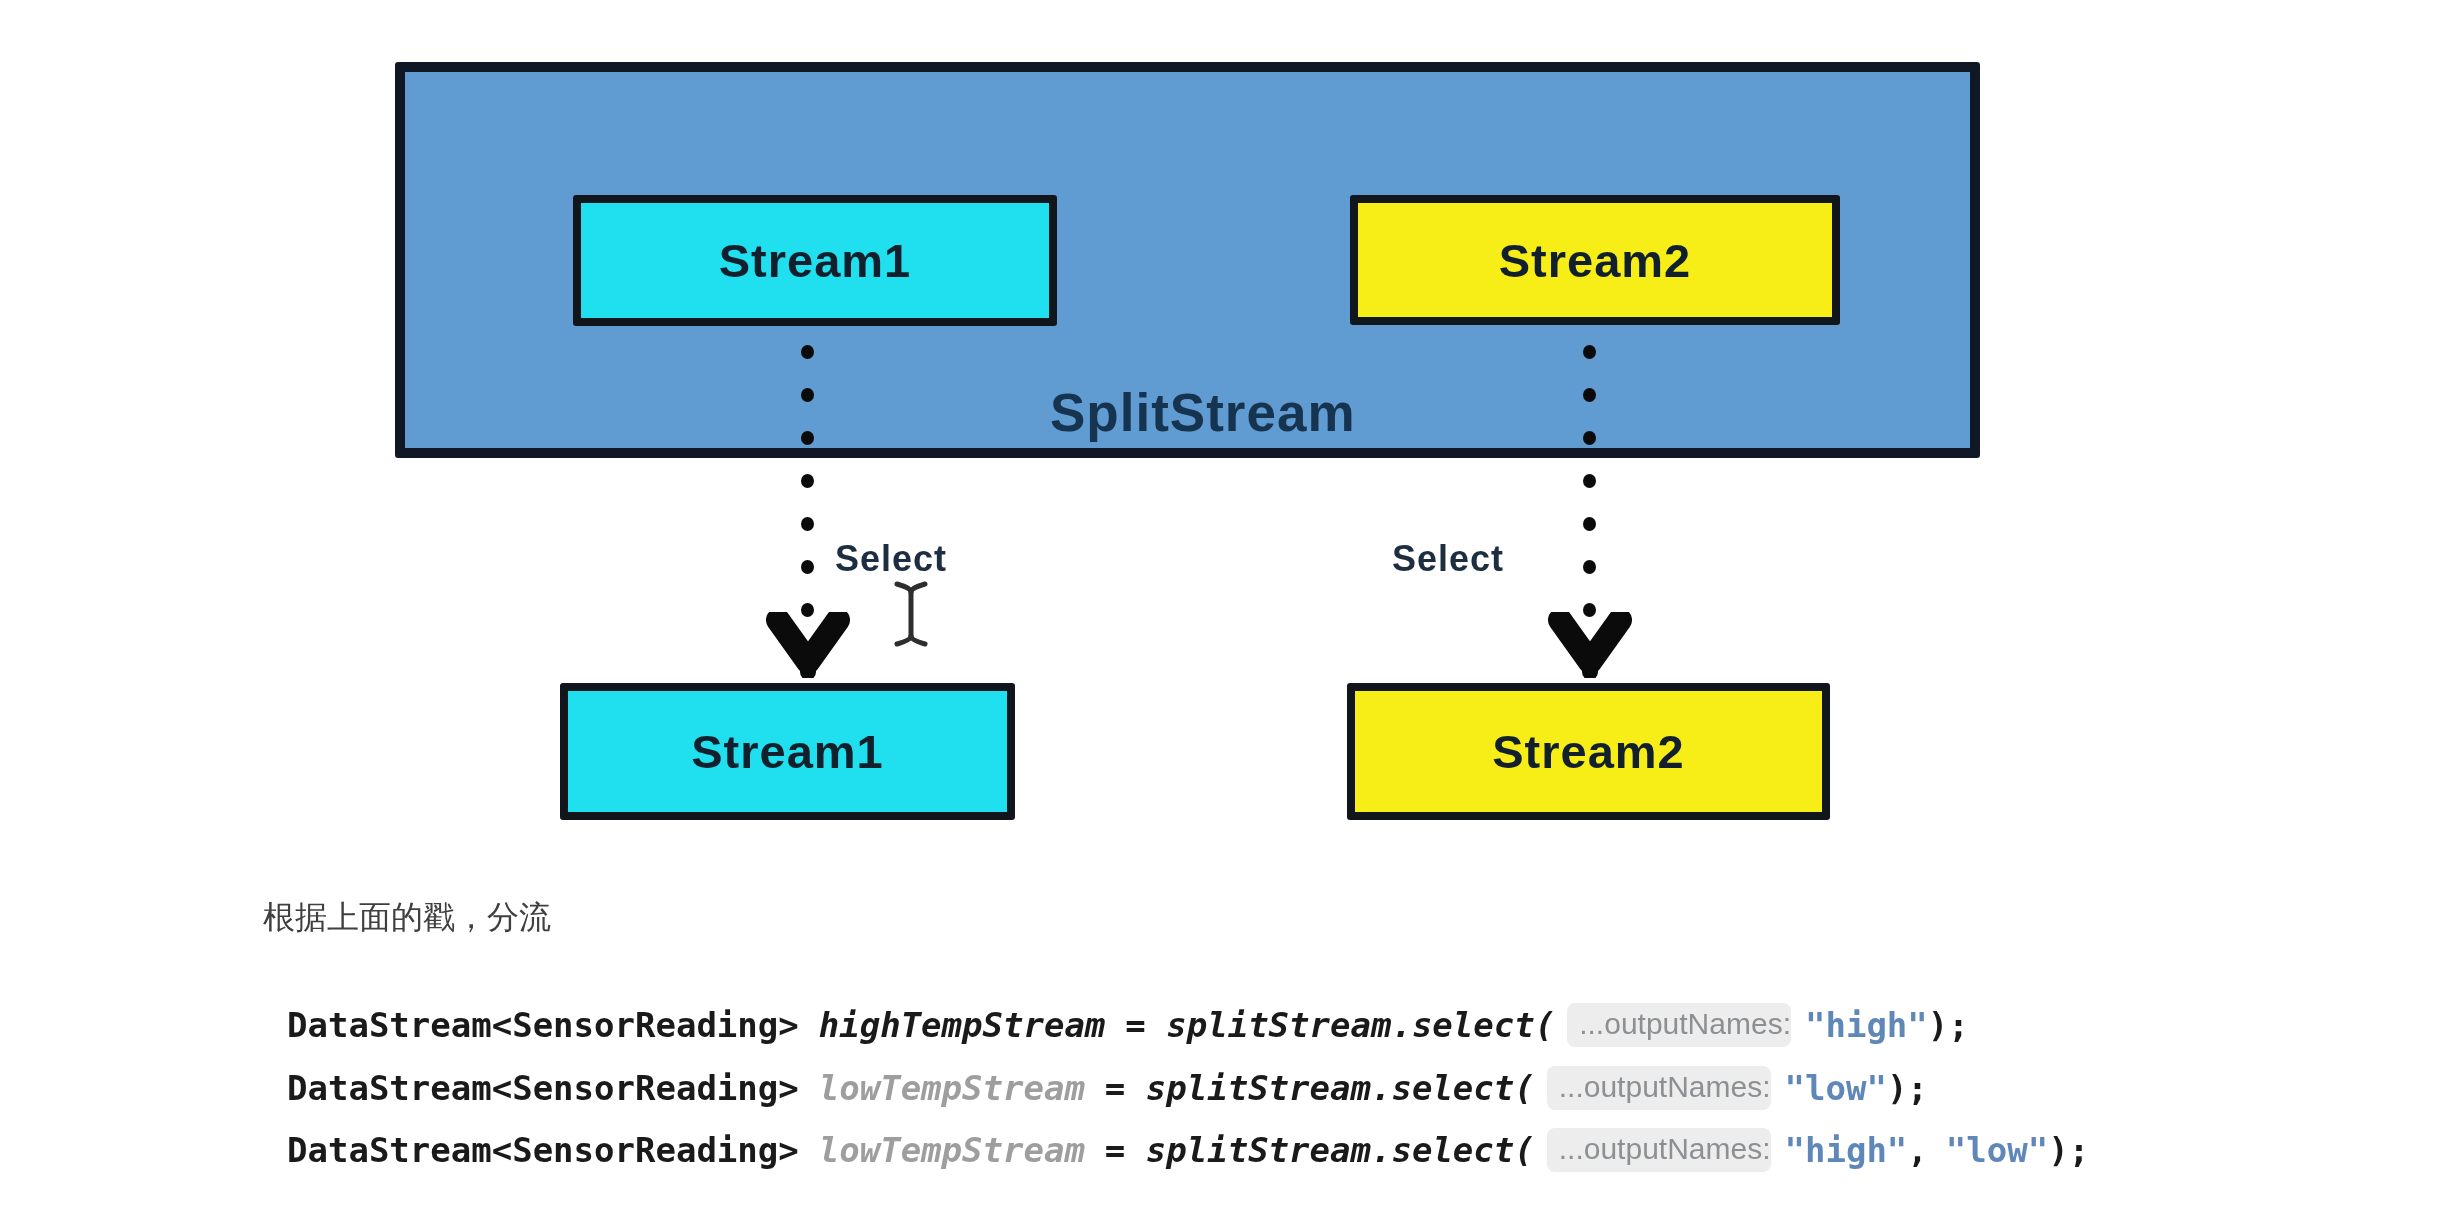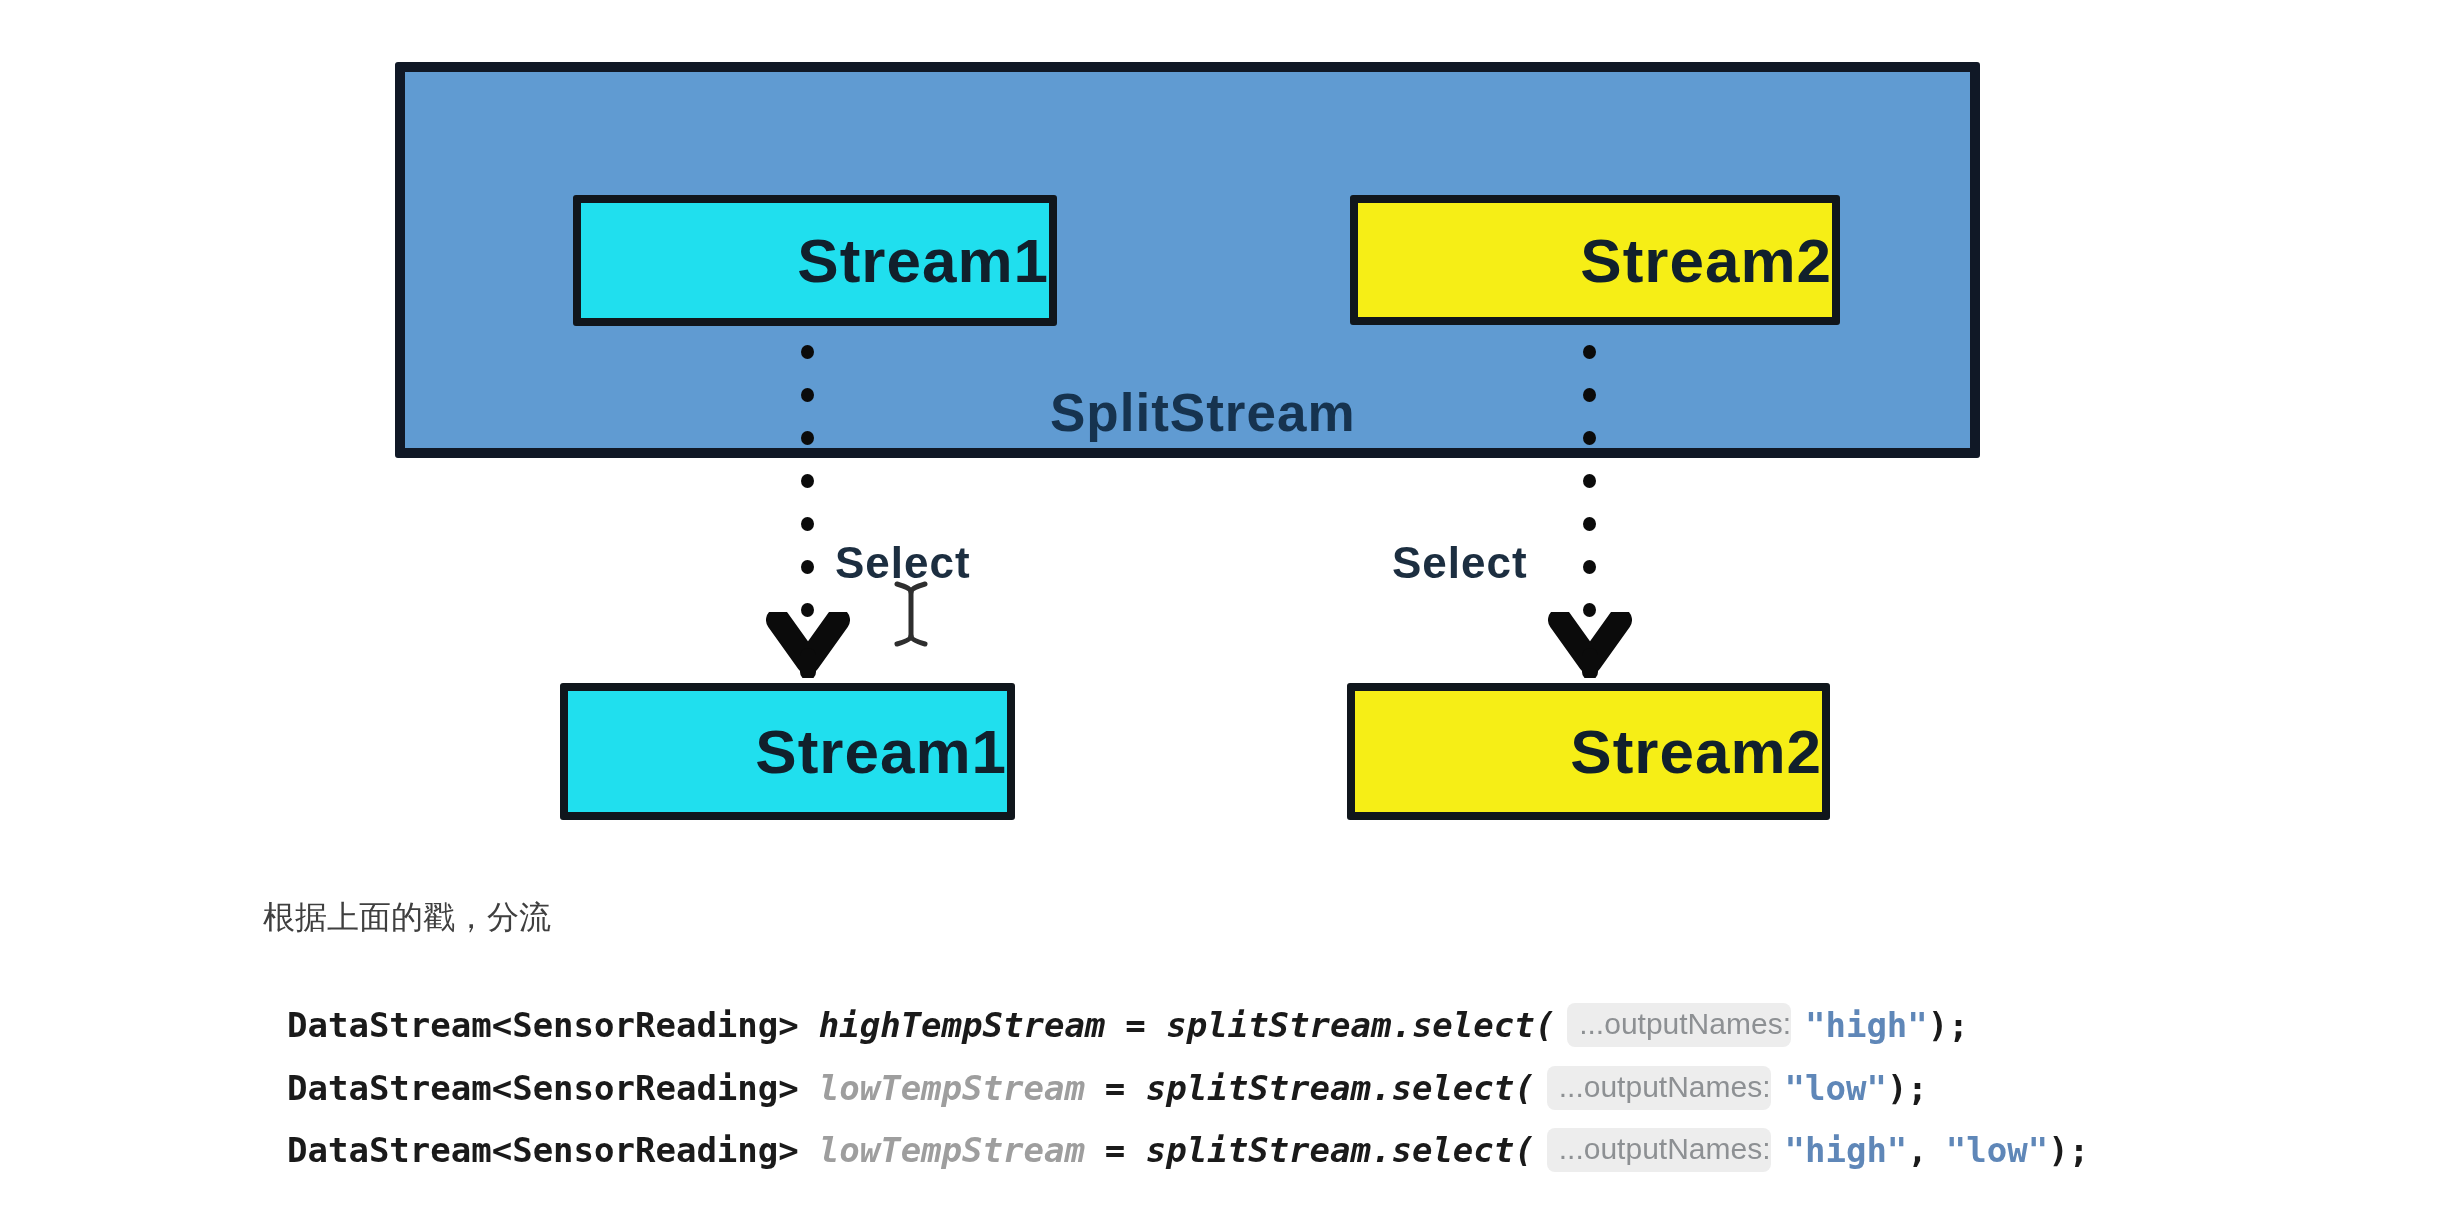--- a/index.html
+++ b/index.html
@@ -13,27 +13,27 @@
   
   .split-box{
     position:absolute;left:395px;top:62px;width:1585px;height:396px;
     background:var(--container-fill);
     border:10px solid var(--container-border);
     box-sizing:border-box;
     border-radius:3px;
   }
   .node{
     position:absolute;
-    display:flex;align-items:center;justify-content:flex-end;
+    display:flex;align-items:center;justify-content:center;
     border:8px solid var(--node-border);
     box-sizing:border-box;
     border-radius:3px;
     font-weight:bold;
     color:var(--label-ink);
-    font-size:62px;
+    font-size:47px;
     letter-spacing:1px;
   }
   .node.cyan{background:var(--cyan-fill);}
   .node.yellow{background:var(--yellow-fill);}
   .n-top1{left:573px;top:195px;width:484px;height:131px;}
   .n-top2{left:1350px;top:195px;width:490px;height:130px;}
   .n-bot1{left:560px;top:683px;width:455px;height:137px;}
   .n-bot2{left:1347px;top:683px;width:483px;height:137px;}
   .split-label{
     position:absolute;left:1040px;top:372px;width:340px;
@@ -48,21 +48,21 @@
   .dots.right{left:1583px;}
   .dot{
     width:13px;height:14px;border-radius:50%;
     background:var(--arrow-ink);
   }
   .arrow{position:absolute;width:84px;height:66px;top:612px;}
   .arrow.left{left:766px;}
   .arrow.right{left:1548px;}
   .select-label{
     position:absolute;top:538px;width:180px;
-    font-size:44px;font-weight:bold;color:var(--select-ink);
+    font-size:36px;font-weight:bold;color:var(--select-ink);
     letter-spacing:1px;
   }
   .select-label.left{left:835px;}
   .select-label.right{left:1392px;}
   .ibeam{position:absolute;left:891px;top:580px;width:40px;height:68px;}
   
   .caption{
     position:absolute;left:263px;top:896px;
     font-size:32px;color:var(--caption-ink);
     font-family:"DejaVu Sans", sans-serif;

